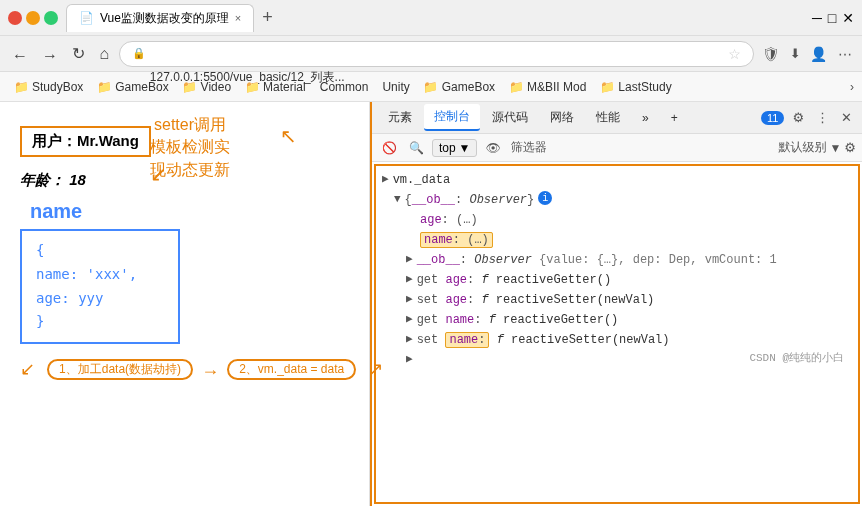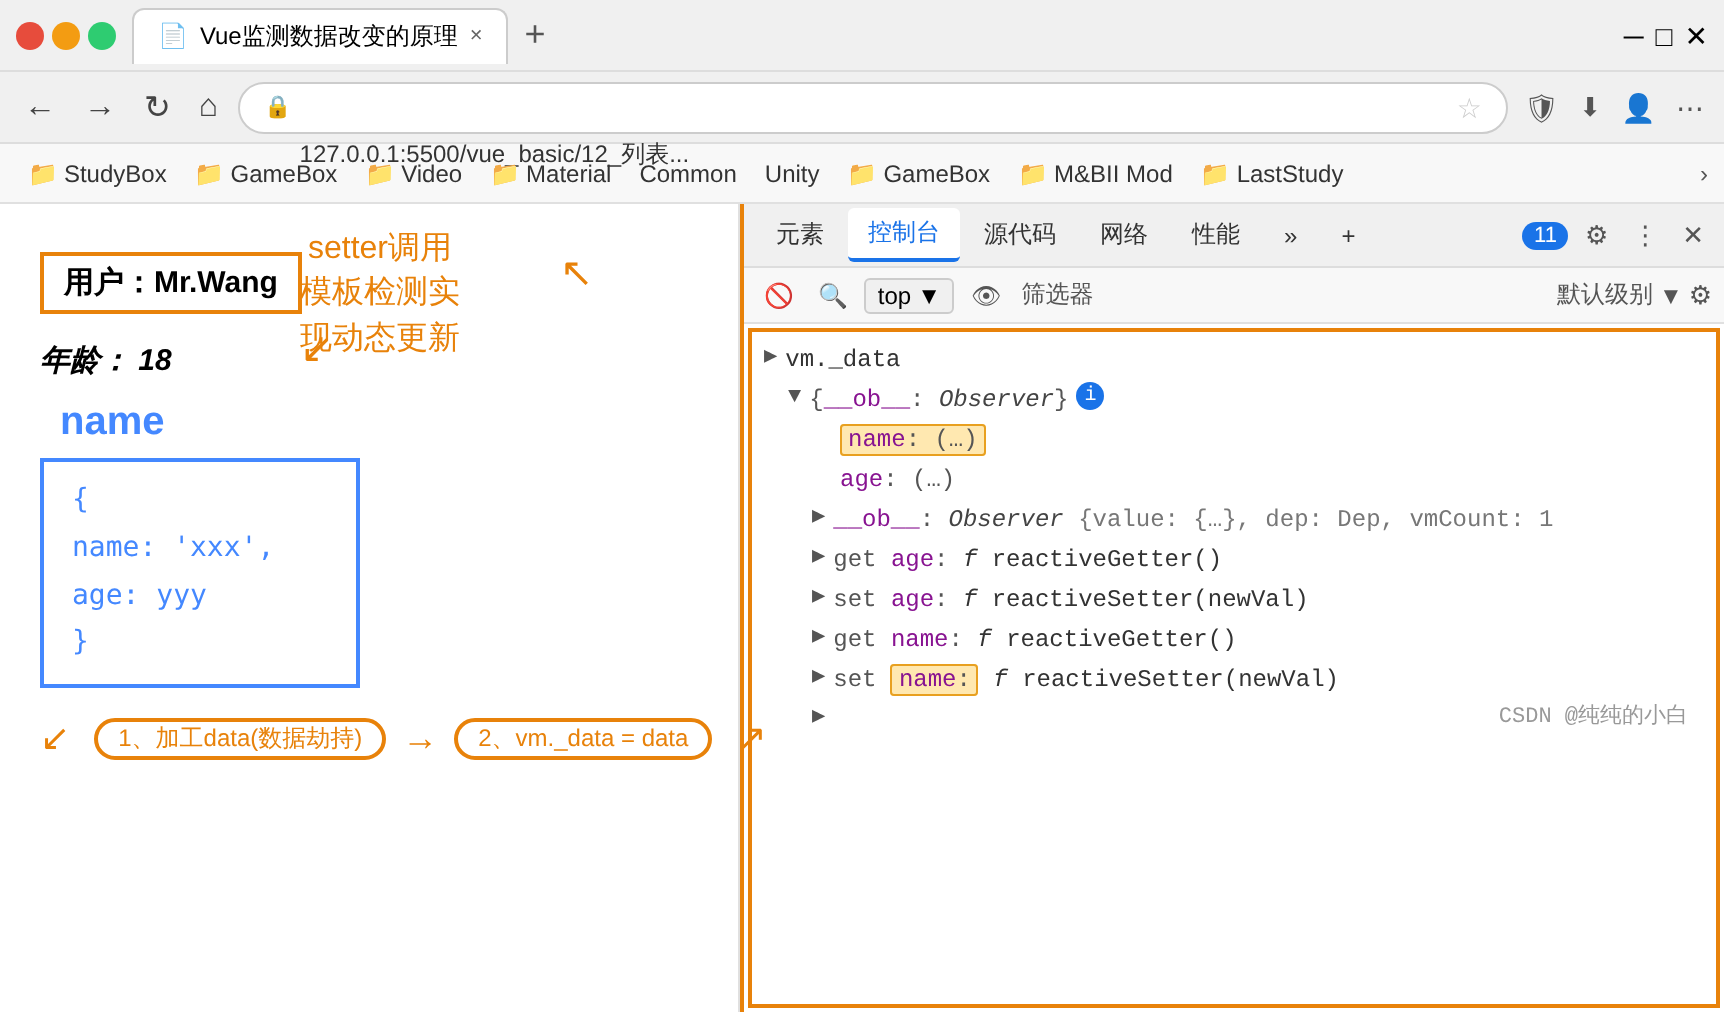--- a/index.html
+++ b/index.html
@@ -573,26 +573,26 @@
       </div>
 
       <div class="console-line indent1">
         <span class="expand-arrow">▼</span>
         <span><span style="color:#555;">{</span><span class="prop-key">__ob__</span><span style="color:#555;">:</span> <span class="prop-type">Observer</span><span style="color:#555;">}</span></span>
         <span class="info-icon">i</span>
       </div>
 
       <div class="console-line indent2">
         <span style="width:14px;display:inline-block;"></span>
+        <span><span class="prop-key">age</span><span style="color:#555;">:</span> <span style="color:#555;">(…)</span></span>
+      </div>
+
+      <div class="console-line indent2">
+        <span style="width:14px;display:inline-block;"></span>
         <span><span class="highlight-box"><span class="prop-key">name</span><span style="color:#555;">:</span> <span style="color:#555;">(…)</span></span></span>
-      </div>
-
-      <div class="console-line indent2">
-        <span style="width:14px;display:inline-block;"></span>
-        <span><span class="prop-key">age</span><span style="color:#555;">:</span> <span style="color:#555;">(…)</span></span>
       </div>
 
       <div class="console-line indent2">
         <span class="expand-arrow">▶</span>
         <span><span class="prop-key">__ob__</span><span style="color:#555;">:</span> <span class="prop-type">Observer</span> <span style="color:#777;">{value: {…}, dep: Dep, vmCount: 1</span></span>
       </div>
 
       <div class="console-line indent2">
         <span class="expand-arrow">▶</span>
         <span><span style="color:#555;">get </span><span class="prop-key">age</span><span style="color:#555;">:</span> <span style="font-style:italic;color:#333;">f</span> <span style="color:#333;">reactiveGetter()</span></span>

